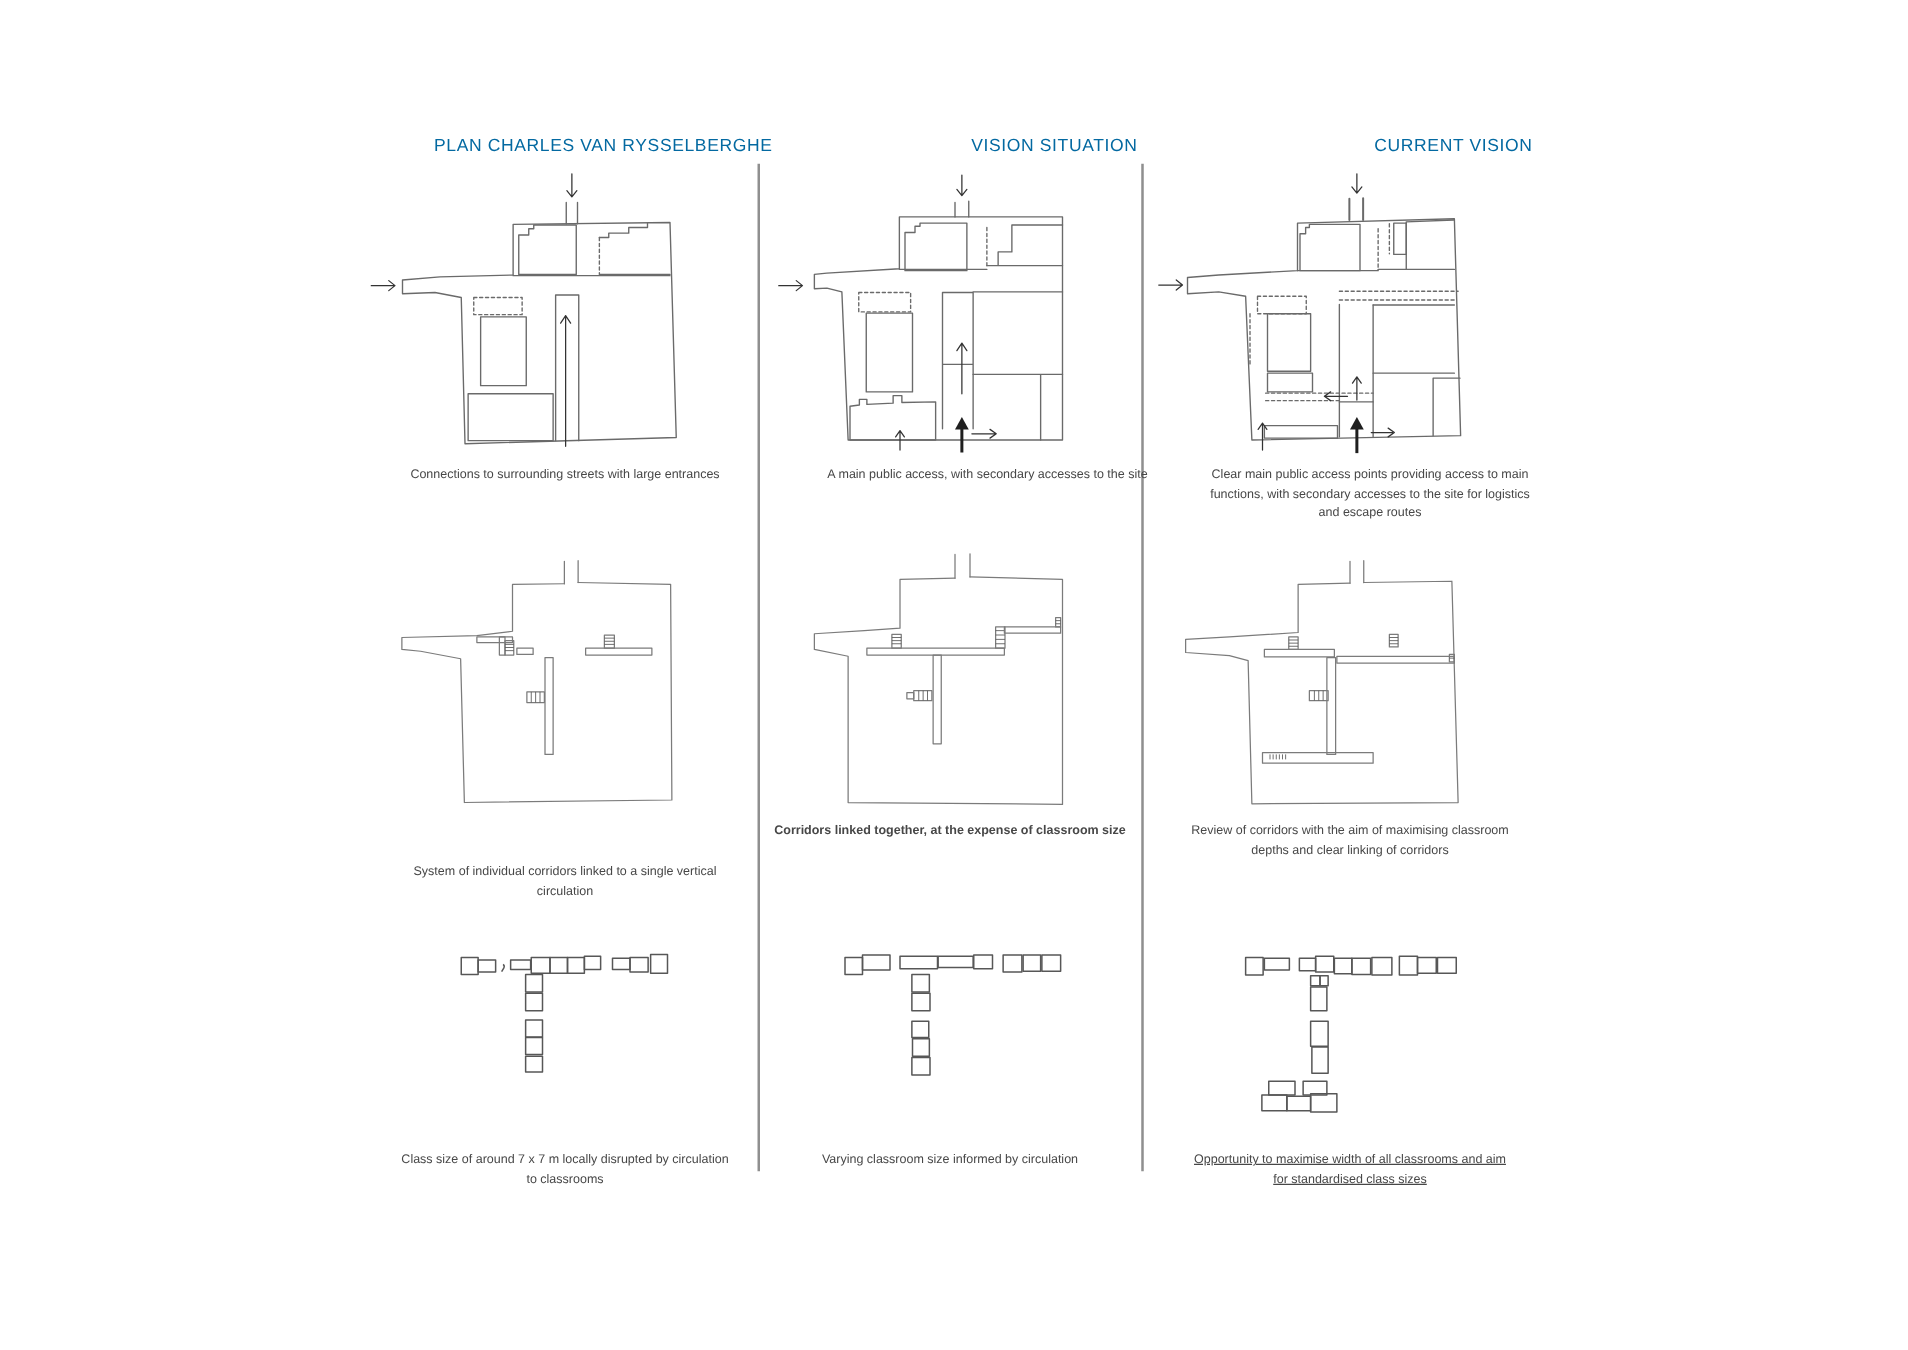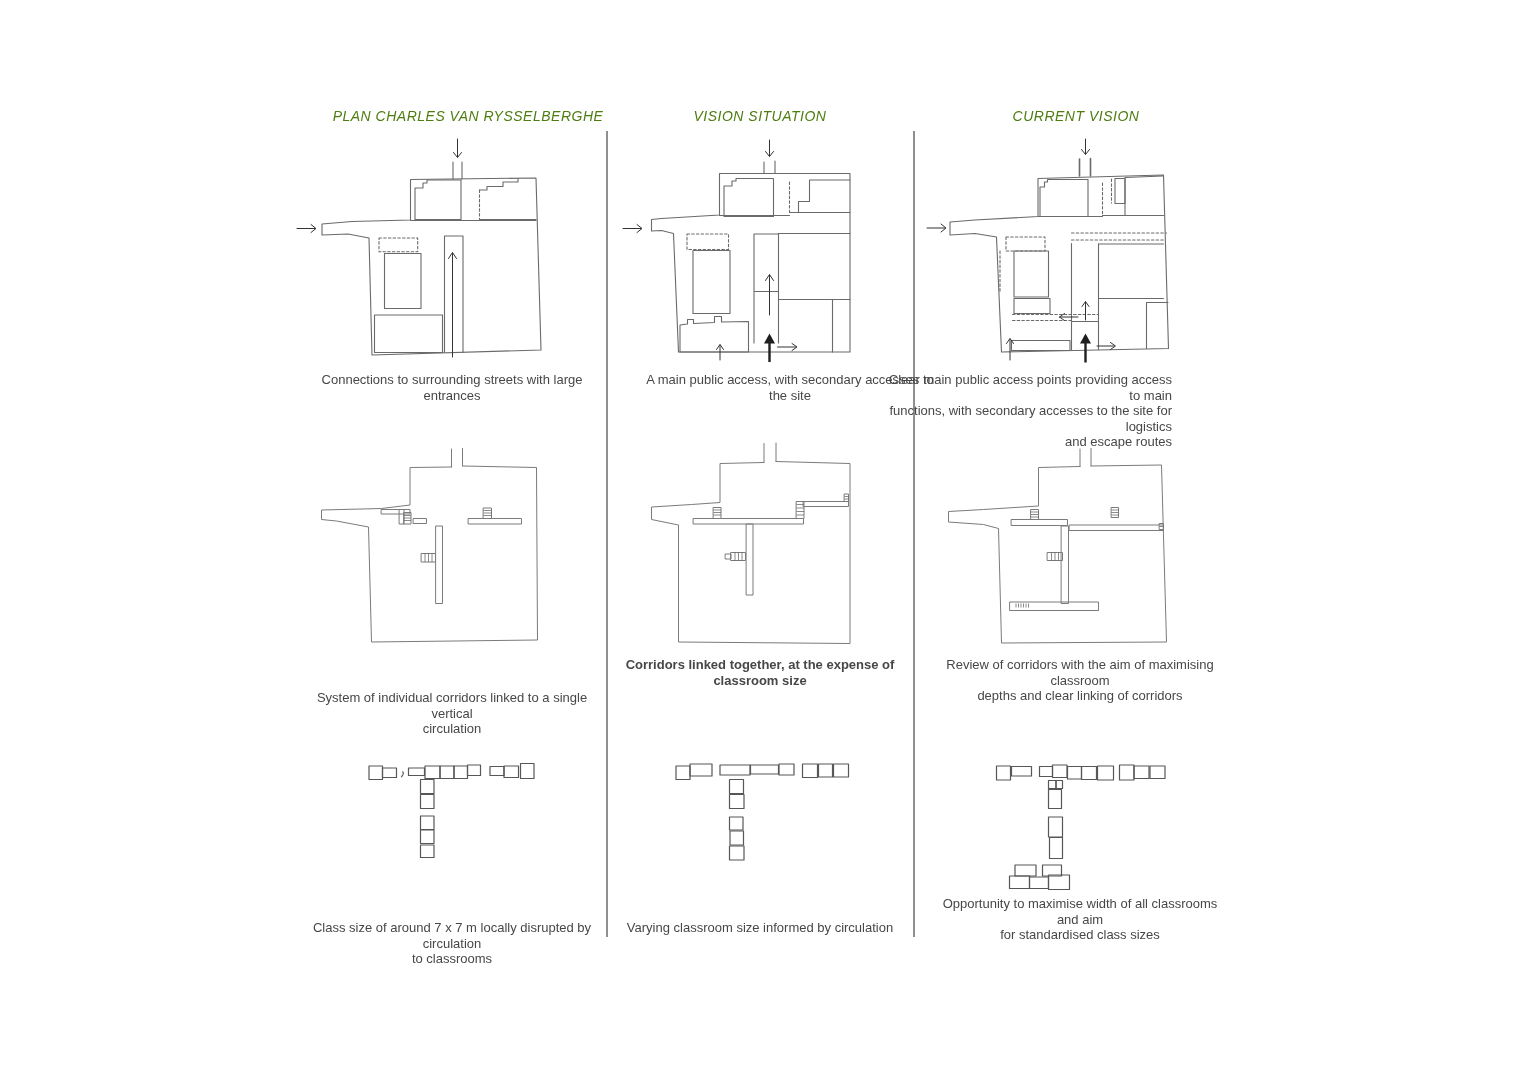--- a/index.html
+++ b/index.html
@@ -1,20 +1,20 @@
 <!DOCTYPE html>
 <html><head>
 <meta charset="utf-8">
 <style>
   html,body{margin:0;padding:0;background:#ffffff;}
   body{width:1526px;height:1080px;position:relative;overflow:hidden;
        font-family:"Liberation Sans", sans-serif;}
-  .hdr{position:absolute;width:300px;text-align:center;font-size:14px;
-       letter-spacing:0.5px;color:#4d7c0f;white-space:nowrap;font-style:italic;}
-  .cap{position:absolute;text-align:center;font-size:13px;line-height:15.5px;
+  .hdr{position:absolute;width:300px;text-align:right;font-size:14px;
+       letter-spacing:0.5px;color:#0369a1;white-space:nowrap;}
+  .cap{position:absolute;text-align:center;font-size:10px;line-height:15.5px;
        color:#474747;white-space:pre-line;}
   .divider{position:absolute;width:1.5px;background:#8f8f8f;}
   svg{position:absolute;left:0;top:0;}
   .ln{fill:none;stroke:#6a6a6a;stroke-width:1.1;stroke-linejoin:round;stroke-linecap:round;}
   .ln2{fill:none;stroke:#7b7b7b;stroke-width:1;stroke-linejoin:round;stroke-linecap:round;}
   .sq{fill:none;stroke:#575757;stroke-width:1.2;stroke-linejoin:round;}
   .dash{stroke-dasharray:2.5 2.2;}
   .arr{fill:none;stroke:#333333;stroke-width:1;stroke-linecap:round;stroke-linejoin:round;}
   .arrB{fill:none;stroke:#1f1f1f;stroke-width:2.4;stroke-linecap:butt;}
   .arrH{fill:#1f1f1f;stroke:none;}
@@ -25,34 +25,34 @@
 
 <div class="hdr" style="left:318px;top:108px;">PLAN CHARLES VAN RYSSELBERGHE</div>
 <div class="hdr" style="left:610px;top:108px;">VISION SITUATION</div>
 <div class="hdr" style="left:926px;top:108px;">CURRENT VISION</div>
 
 <div class="divider" style="left:606px;top:131px;height:806px;"></div>
 <div class="divider" style="left:913px;top:131px;height:806px;"></div>
 
 <div class="cap" style="left:302px;top:372px;width:300px;">Connections to surrounding streets with large entrances</div>
 <div class="cap" style="left:640px;top:372px;width:300px;">A main public access, with secondary accesses to the site</div>
-<div class="cap" style="left:876px;top:372px;width:296px;text-align:right;">Clear main public access points providing access to main
+<div class="cap" style="left:948px;top:372px;width:296px;">Clear main public access points providing access to main
 functions, with secondary accesses to the site for logistics
 and escape routes</div>
 
 <div class="cap" style="left:302px;top:690px;width:300px;">System of individual corridors linked to a single vertical
 circulation</div>
 <div class="cap" style="left:610px;top:657px;width:300px;font-weight:bold;">Corridors linked together, at the expense of classroom size</div>
 <div class="cap" style="left:932px;top:657px;width:296px;">Review of corridors with the aim of maximising classroom
 depths and clear linking of corridors</div>
 
 <div class="cap" style="left:302px;top:920px;width:300px;">Class size of around 7 x 7 m locally disrupted by circulation
 to classrooms</div>
 <div class="cap" style="left:610px;top:920px;width:300px;">Varying classroom size informed by circulation</div>
-<div class="cap" style="left:932px;top:896px;width:296px;">Opportunity to maximise width of all classrooms and aim
+<div class="cap" style="left:932px;top:920px;width:296px;text-decoration:underline;">Opportunity to maximise width of all classrooms and aim
 for standardised class sizes</div>
 
 <svg width="1526" height="1080" viewBox="0 0 1526 1080">
 
   <g>
     <path class="ln" d="M322,224 L352,221.5 L410.5,220 L410.5,179.5 L536,178 L541,350 L372,355 L369,238 L348,234 L322,235 Z"></path>
     <path class="ln" d="M410.5,220.5 H536"></path>
     <path class="ln" d="M415,193 V188 H423 V183 H427 V180 L461,180 V219.5 H415 Z"></path>
     <path class="ln dash" d="M479.5,190 V219"></path>
     <path class="ln" d="M479.5,190 H487 V186.5 H503 V182 H518 V178.5 M479.5,219.5 H536"></path>

